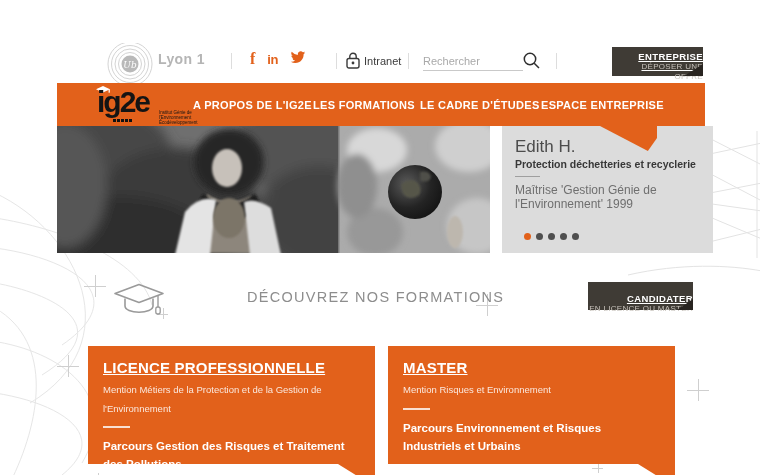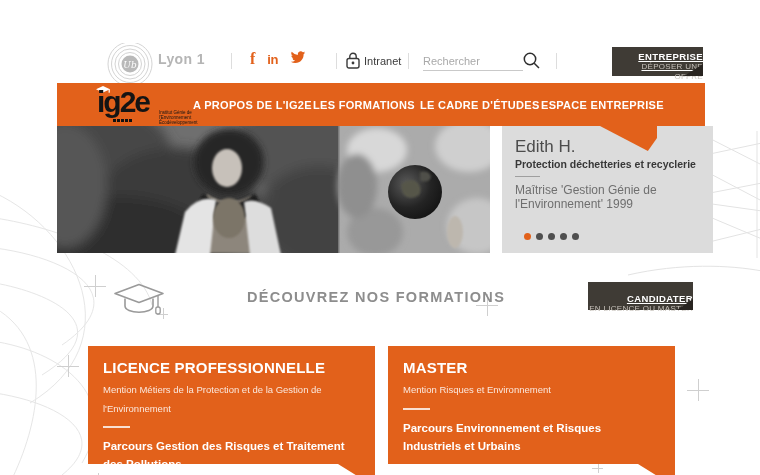--- a/index.html
+++ b/index.html
@@ -60,26 +60,26 @@
   .t-name{position:absolute;left:13px;top:11px;font-size:17px;color:#4c4c4c;}
   .t-role{position:absolute;left:13px;top:32px;font-size:10.5px;font-weight:bold;color:#383838;}
   .t-line{position:absolute;left:13px;top:50px;width:25px;height:1px;background:#9f9f9f;}
   .t-degree{position:absolute;left:13px;top:57px;font-size:12px;color:#6f6f6f;width:195px;}
   .dots{position:absolute;left:22px;top:107px;display:flex;gap:5px;}
   .dot{width:7px;height:7px;border-radius:50%;background:#4f4f4f;display:block;cursor:pointer;}
   .dot.active{background:var(--accent);}
 
   
   .cap-icon{left:110px;top:237px;z-index:2;}
-  .section-heading{left:247px;top:246px;font-size:14.5px;color:#8d8d8d;letter-spacing:1.3px;z-index:2;font-weight:bold;}
+  .section-heading{left:247px;top:246px;font-size:14.5px;color:#8d8d8d;letter-spacing:1.3px;z-index:2;}
   .candidater-btn{left:588px;top:239px;width:105px;height:28px;padding-top:11px;}
   .candidater-btn::after{width:16px;height:11px;}
 
   .card{position:absolute;top:303px;width:287px;height:118px;background:var(--accent);color:#fff;padding:10px 16px 0 15px;z-index:2;}
-  .card-title{font-size:15px;font-weight:800;letter-spacing:.2px;margin:3px 0 5px;}
+  .card-title{font-size:15px;font-weight:800;letter-spacing:.2px;margin:3px 0 5px;text-decoration:underline;}
   .card-mention{font-size:9.5px;line-height:1.95;color:rgba(255,255,255,.85);}
   .card-line{width:27px;height:2px;background:rgba(255,255,255,.8);margin:8px 0 9px;}
   .card-parcours{font-size:11.5px;font-weight:700;line-height:1.6;}
   .card-tail{position:absolute;top:421px;width:37px;height:23px;background:var(--accent);clip-path:polygon(0 0,100% 0,100% 100%);z-index:2;}
 
   .footer-strip{left:57px;top:464px;width:655px;height:11px;background:var(--footer_bg);z-index:1;}
 </style>
 </head>
 <body>
 

